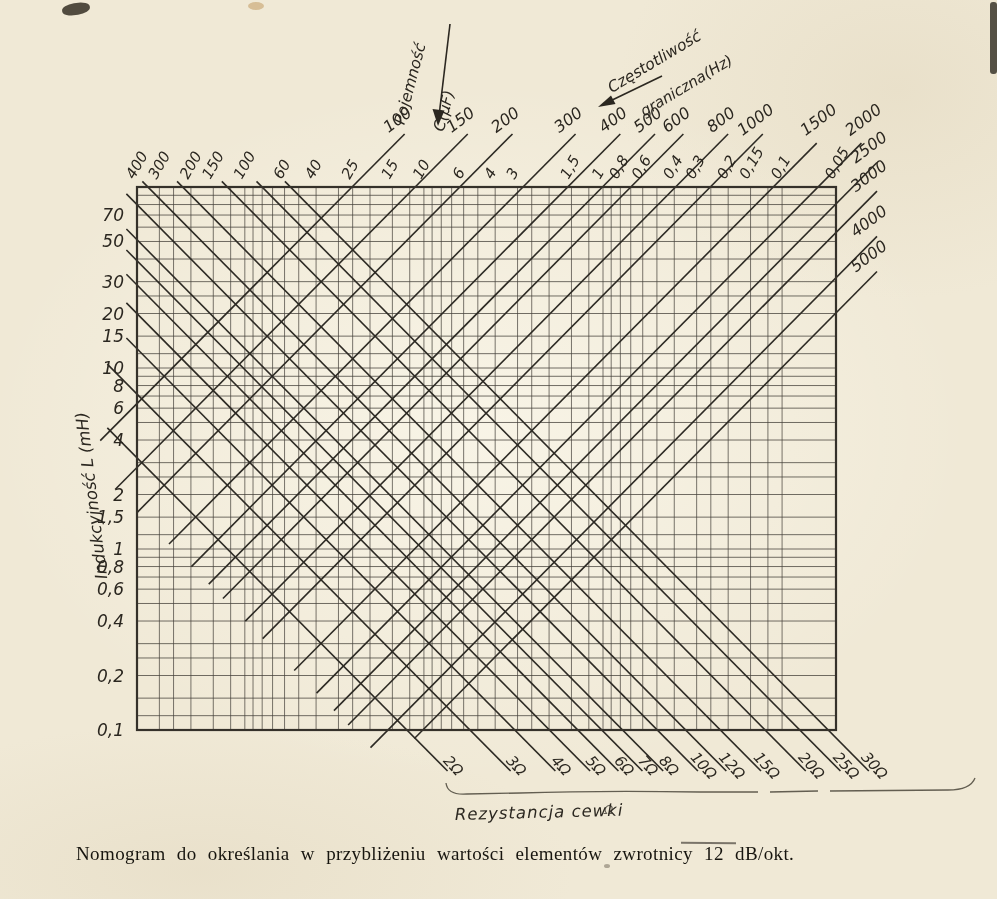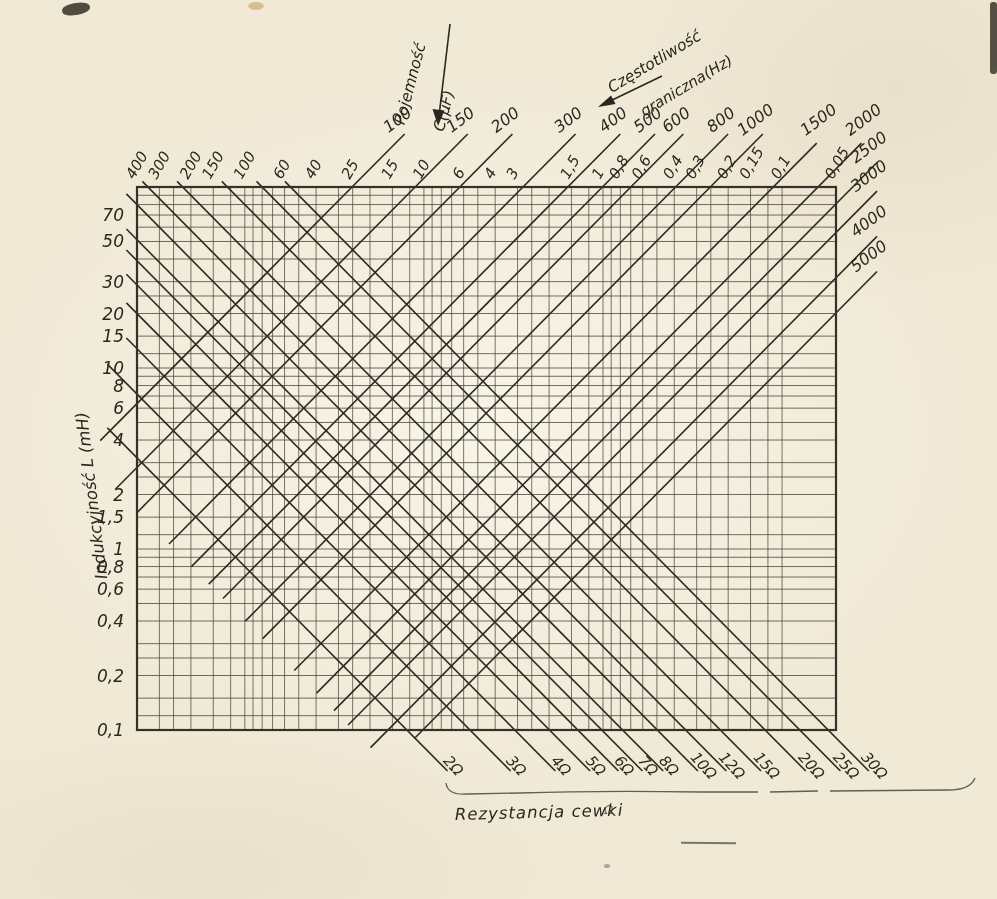--- a/index.html
+++ b/index.html
@@ -236,19 +236,20 @@
       </g>
       <g>
         <line x1="450" y1="24" x2="439" y2="116" stroke="#2b2720" stroke-width="1.6"></line>
         <polygon points="438,126 432.5,109 444.5,110.5" fill="#2b2720"></polygon>
         <line x1="662" y1="76" x2="606" y2="103" stroke="#2b2720" stroke-width="1.6"></line>
         <polygon points="598,107 611,95.5 615.5,104" fill="#2b2720"></polygon>
         <path d="M446,783 C447,791 454,795 467,794 L520,793 C580,791 640,791 700,792 L758,792 M770,792 L818,791 M830,791 L948,790 C962,790 972,786 975,778" fill="none" stroke="#4a453a" stroke-width="1.3" stroke-opacity="0.85"></path>
       </g>
     </svg>
 
+  <div class="caption">Nomogram do określania w przybliżeniu wartości elementów zwrotnicy 12 dB/okt.</div>
 
   <div class="artifact blob1"></div>
   <div class="artifact speck1"></div>
   <div class="artifact streak1"></div>
   <div class="artifact dot1"></div>
   <div class="artifact overline"></div>
 </div>
 
 </body></html>

